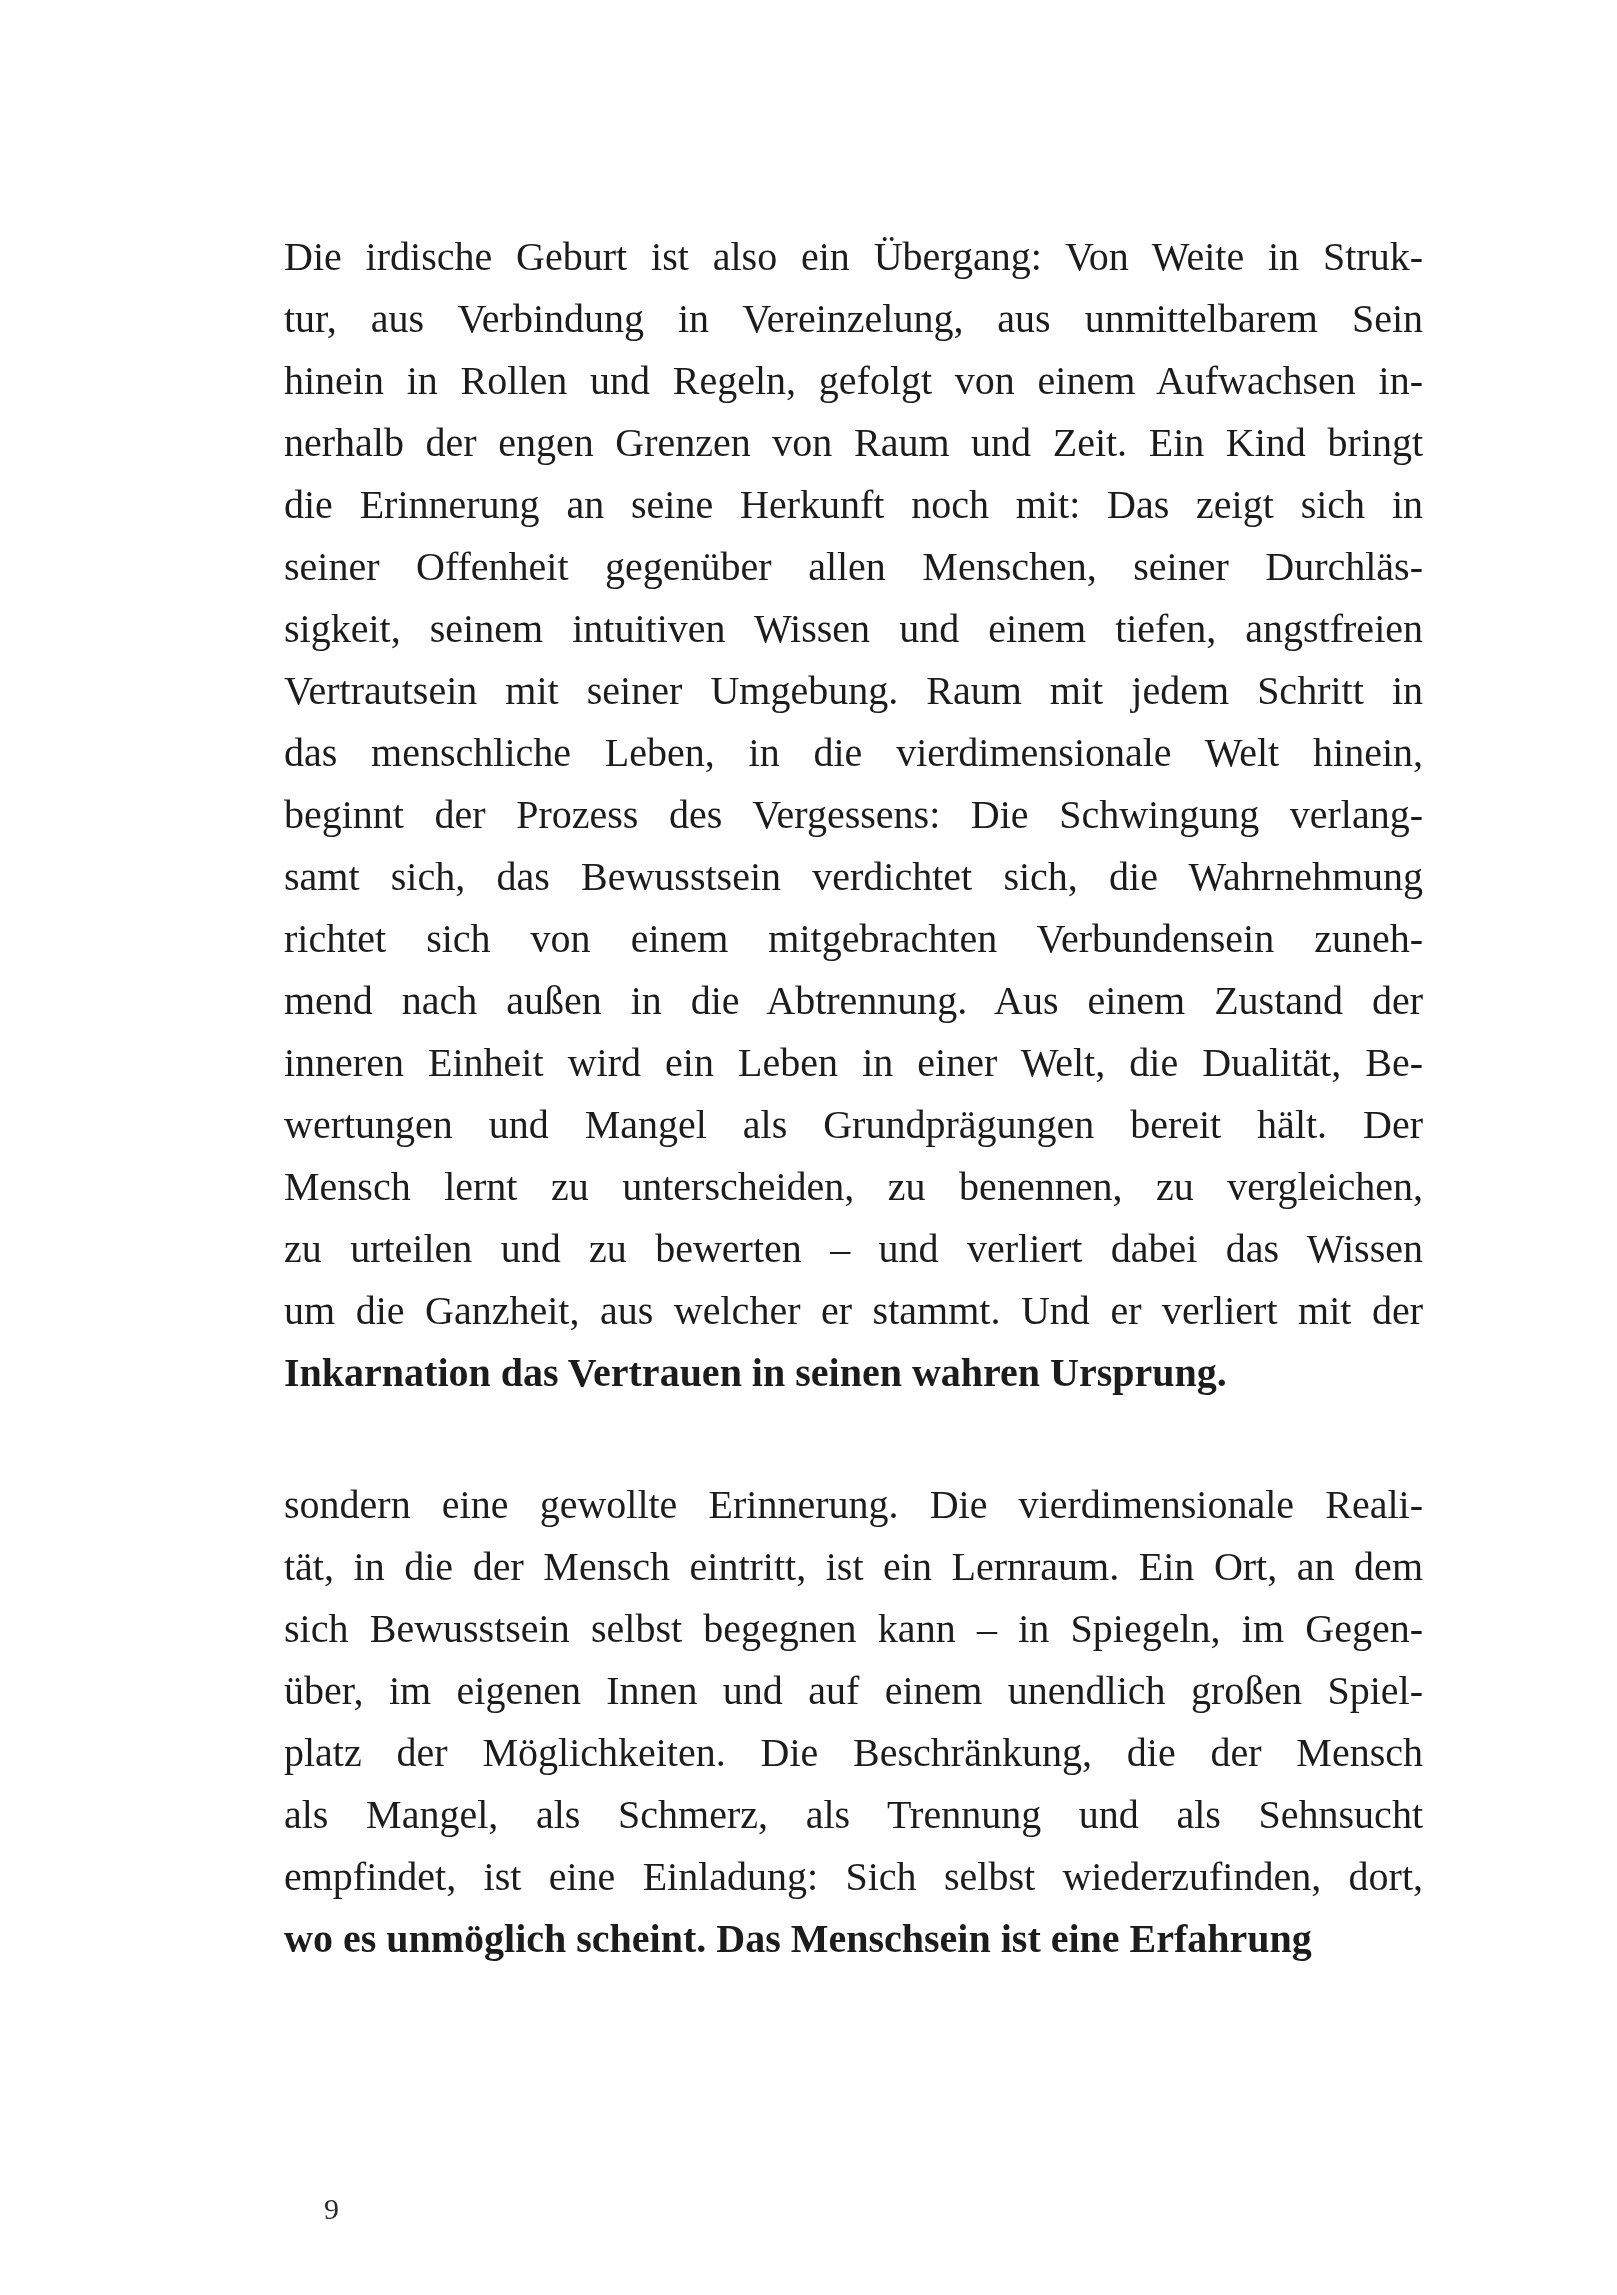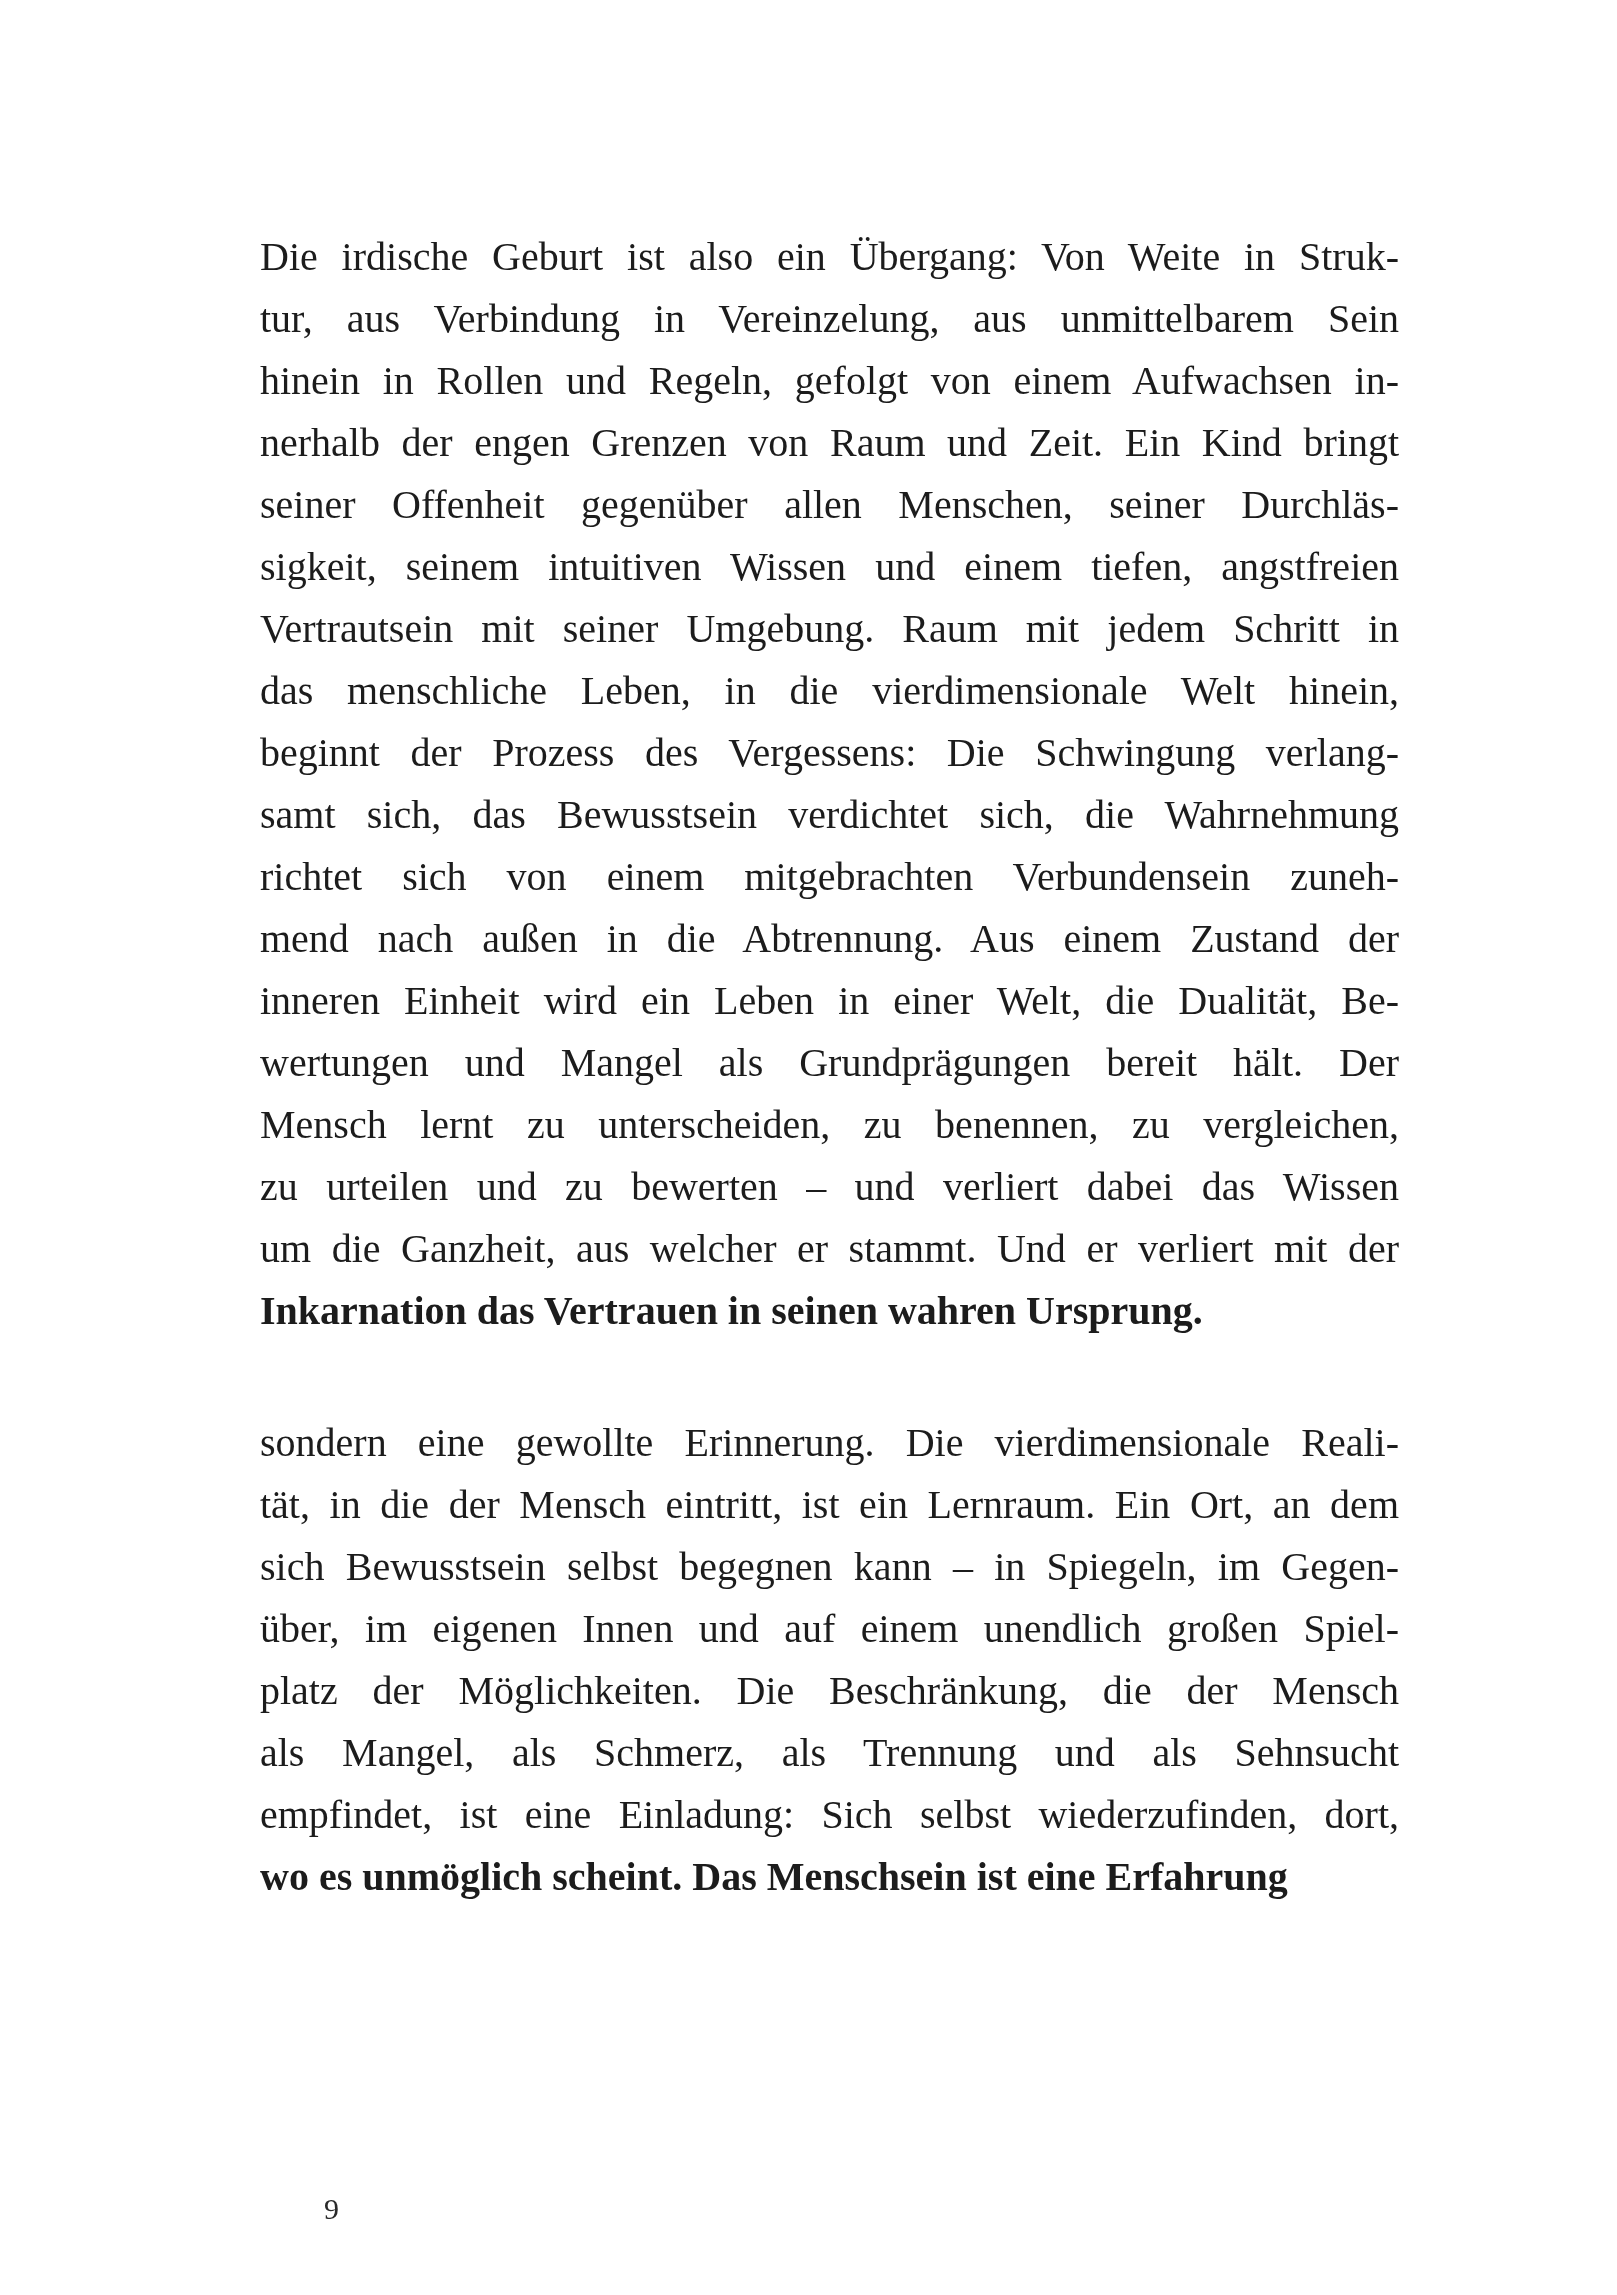--- a/index.html
+++ b/index.html
@@ -15,21 +15,21 @@
     color: #1c1c1c;
     overflow: hidden;
   }
   .page {
     position: absolute;
     inset: 0;
     background: #ffffff;
   }
   .text-block {
     position: absolute;
-    left: 260px;
+    left: 284px;
     top: 226px;
     width: 1139px;
     font-size: 40px;
     line-height: 62px;
   }
   .paragraph {
     margin: 0 0 70px 0;
   }
   .line {
     text-align: justify;
@@ -56,20 +56,21 @@
 <body>
 
 <div class="page">
   <div class="text-block">
 
   <div class="paragraph">
         <div class="line">Die irdische Geburt ist also ein Übergang: Von Weite in Struk-</div>
         <div class="line">tur, aus Verbindung in Vereinzelung, aus unmittelbarem Sein</div>
         <div class="line">hinein in Rollen und Regeln, gefolgt von einem Aufwachsen in-</div>
         <div class="line">nerhalb der engen Grenzen von Raum und Zeit. Ein Kind bringt</div>
+        <div class="line">die Erinnerung an seine Herkunft noch mit: Das zeigt sich in</div>
         <div class="line">seiner Offenheit gegenüber allen Menschen, seiner Durchläs-</div>
         <div class="line">sigkeit, seinem intuitiven Wissen und einem tiefen, angstfreien</div>
         <div class="line">Vertrautsein mit seiner Umgebung. Raum mit jedem Schritt in</div>
         <div class="line">das menschliche Leben, in die vierdimensionale Welt hinein,</div>
         <div class="line">beginnt der Prozess des Vergessens: Die Schwingung verlang-</div>
         <div class="line">samt sich, das Bewusstsein verdichtet sich, die Wahrnehmung</div>
         <div class="line">richtet sich von einem mitgebrachten Verbundensein zuneh-</div>
         <div class="line">mend nach außen in die Abtrennung. Aus einem Zustand der</div>
         <div class="line">inneren Einheit wird ein Leben in einer Welt, die Dualität, Be-</div>
         <div class="line">wertungen und Mangel als Grundprägungen bereit hält. Der</div>

